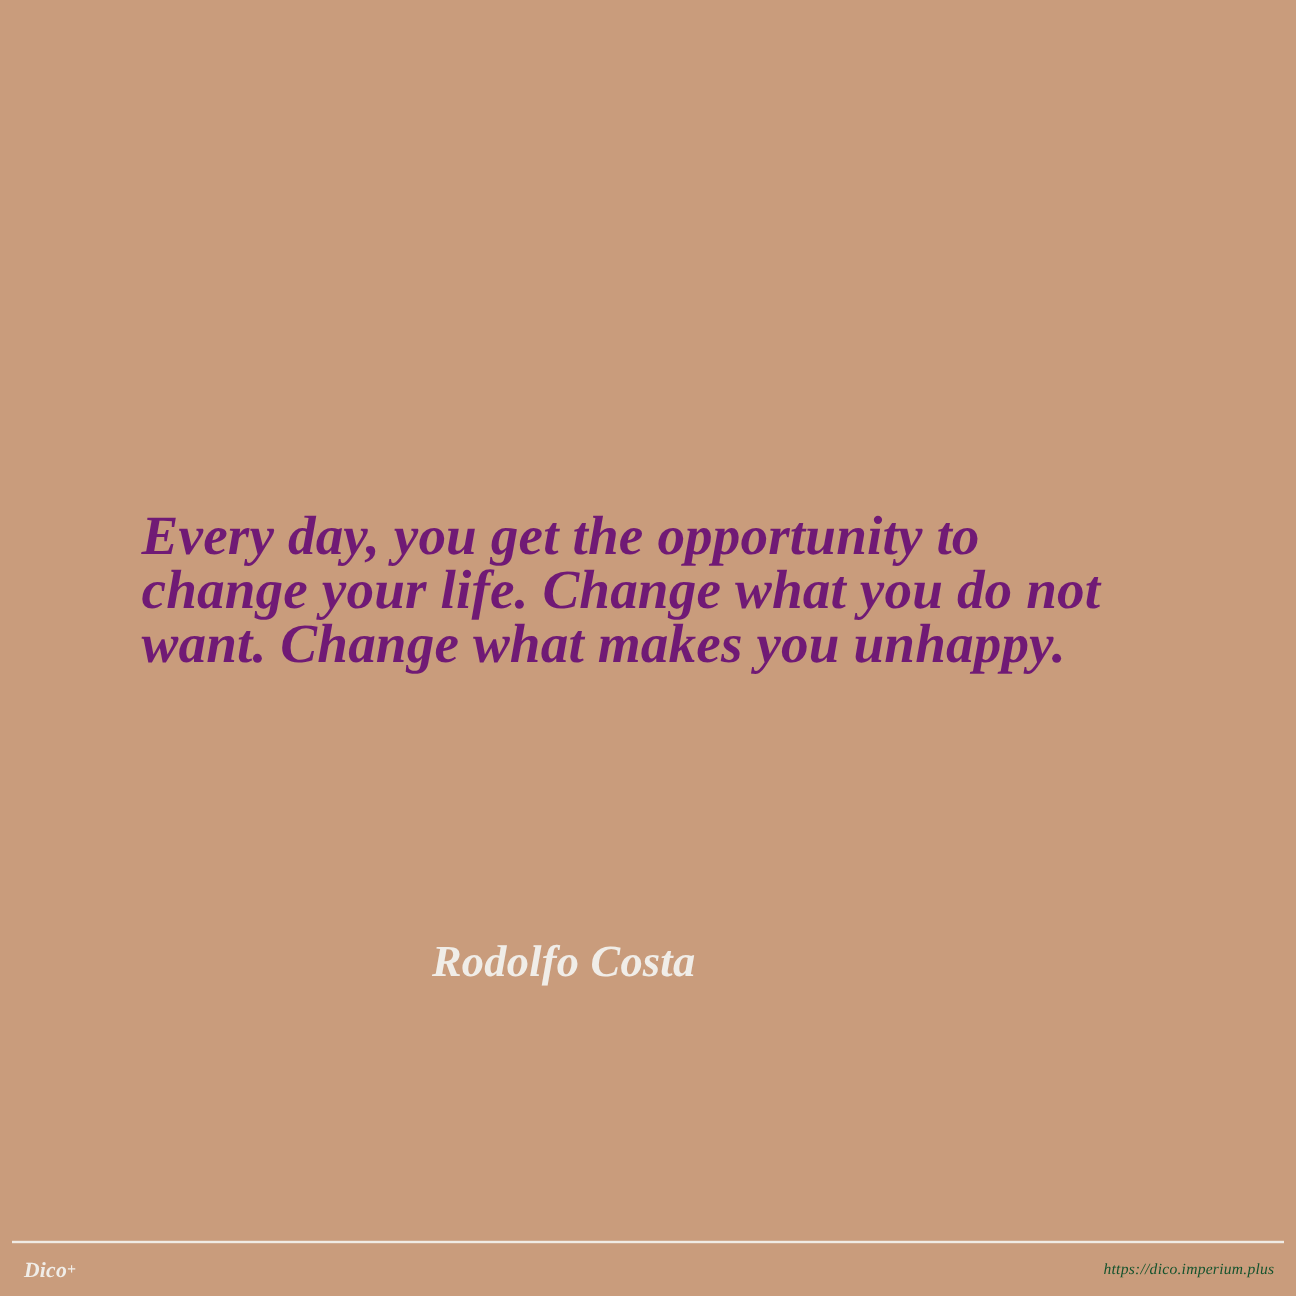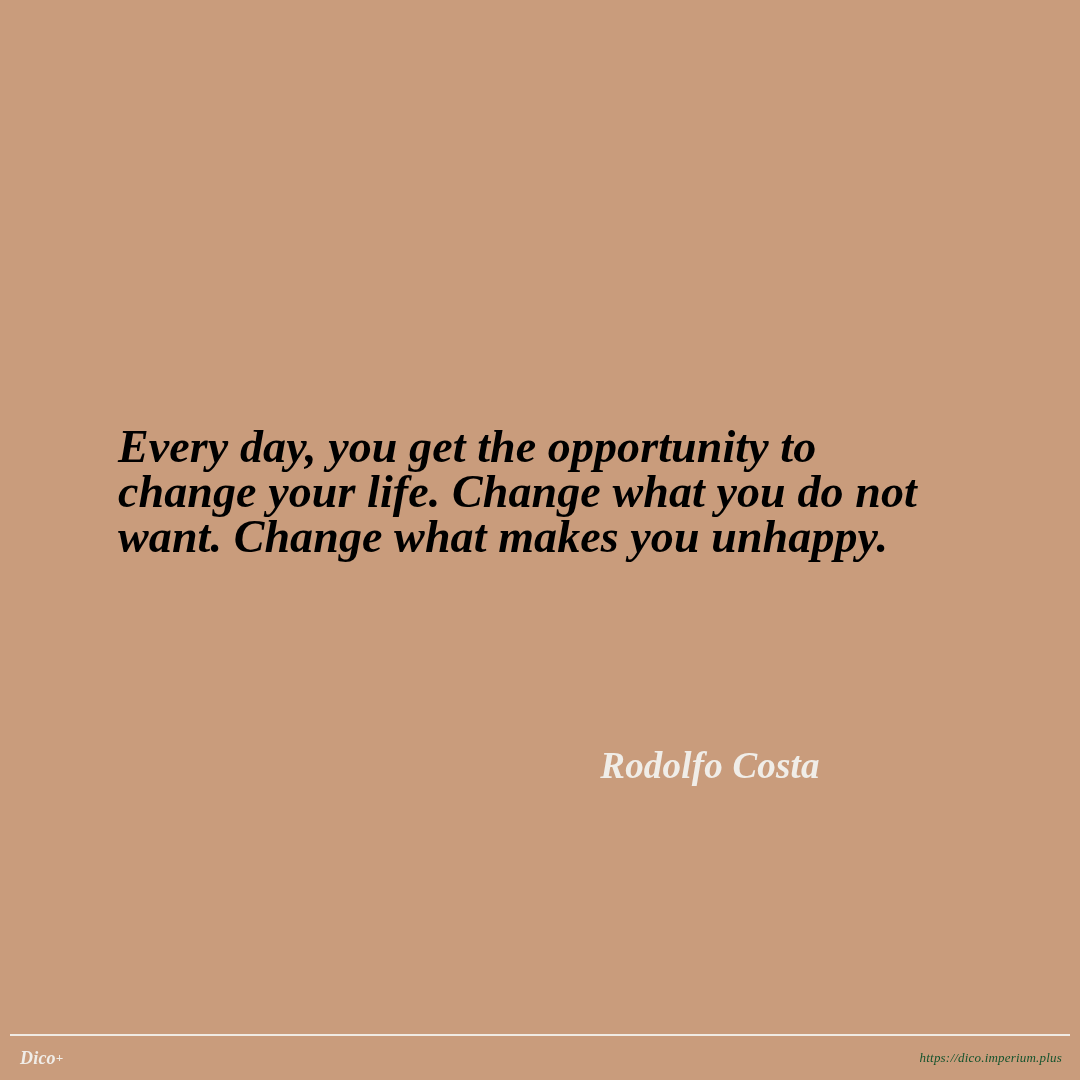--- a/index.html
+++ b/index.html
@@ -34,32 +34,32 @@
   }
 
   #quote-text {
     margin: 0;
     font-family: "Liberation Serif", "DejaVu Serif", serif;
     font-size: 46px;
     font-weight: 700;
     font-style: italic;
     line-height: 45px;
     letter-spacing: 0.1px;
-    color: #000000;
+    color: #701a75;
     text-align: left;
     white-space: pre-line;
   }
 
   
   #author-block {
     position: absolute;
     right: 20px;
-    top: 744px;
+    top: 780px;
     width: 700px;
-    text-align: center;
+    text-align: left;
   }
 
   #author-name {
     margin: 0;
     font-family: "Liberation Serif", "DejaVu Serif", serif;
     font-size: 37px;
     font-weight: 700;
     font-style: italic;
     line-height: 44px;
     letter-spacing: 0.2px;

